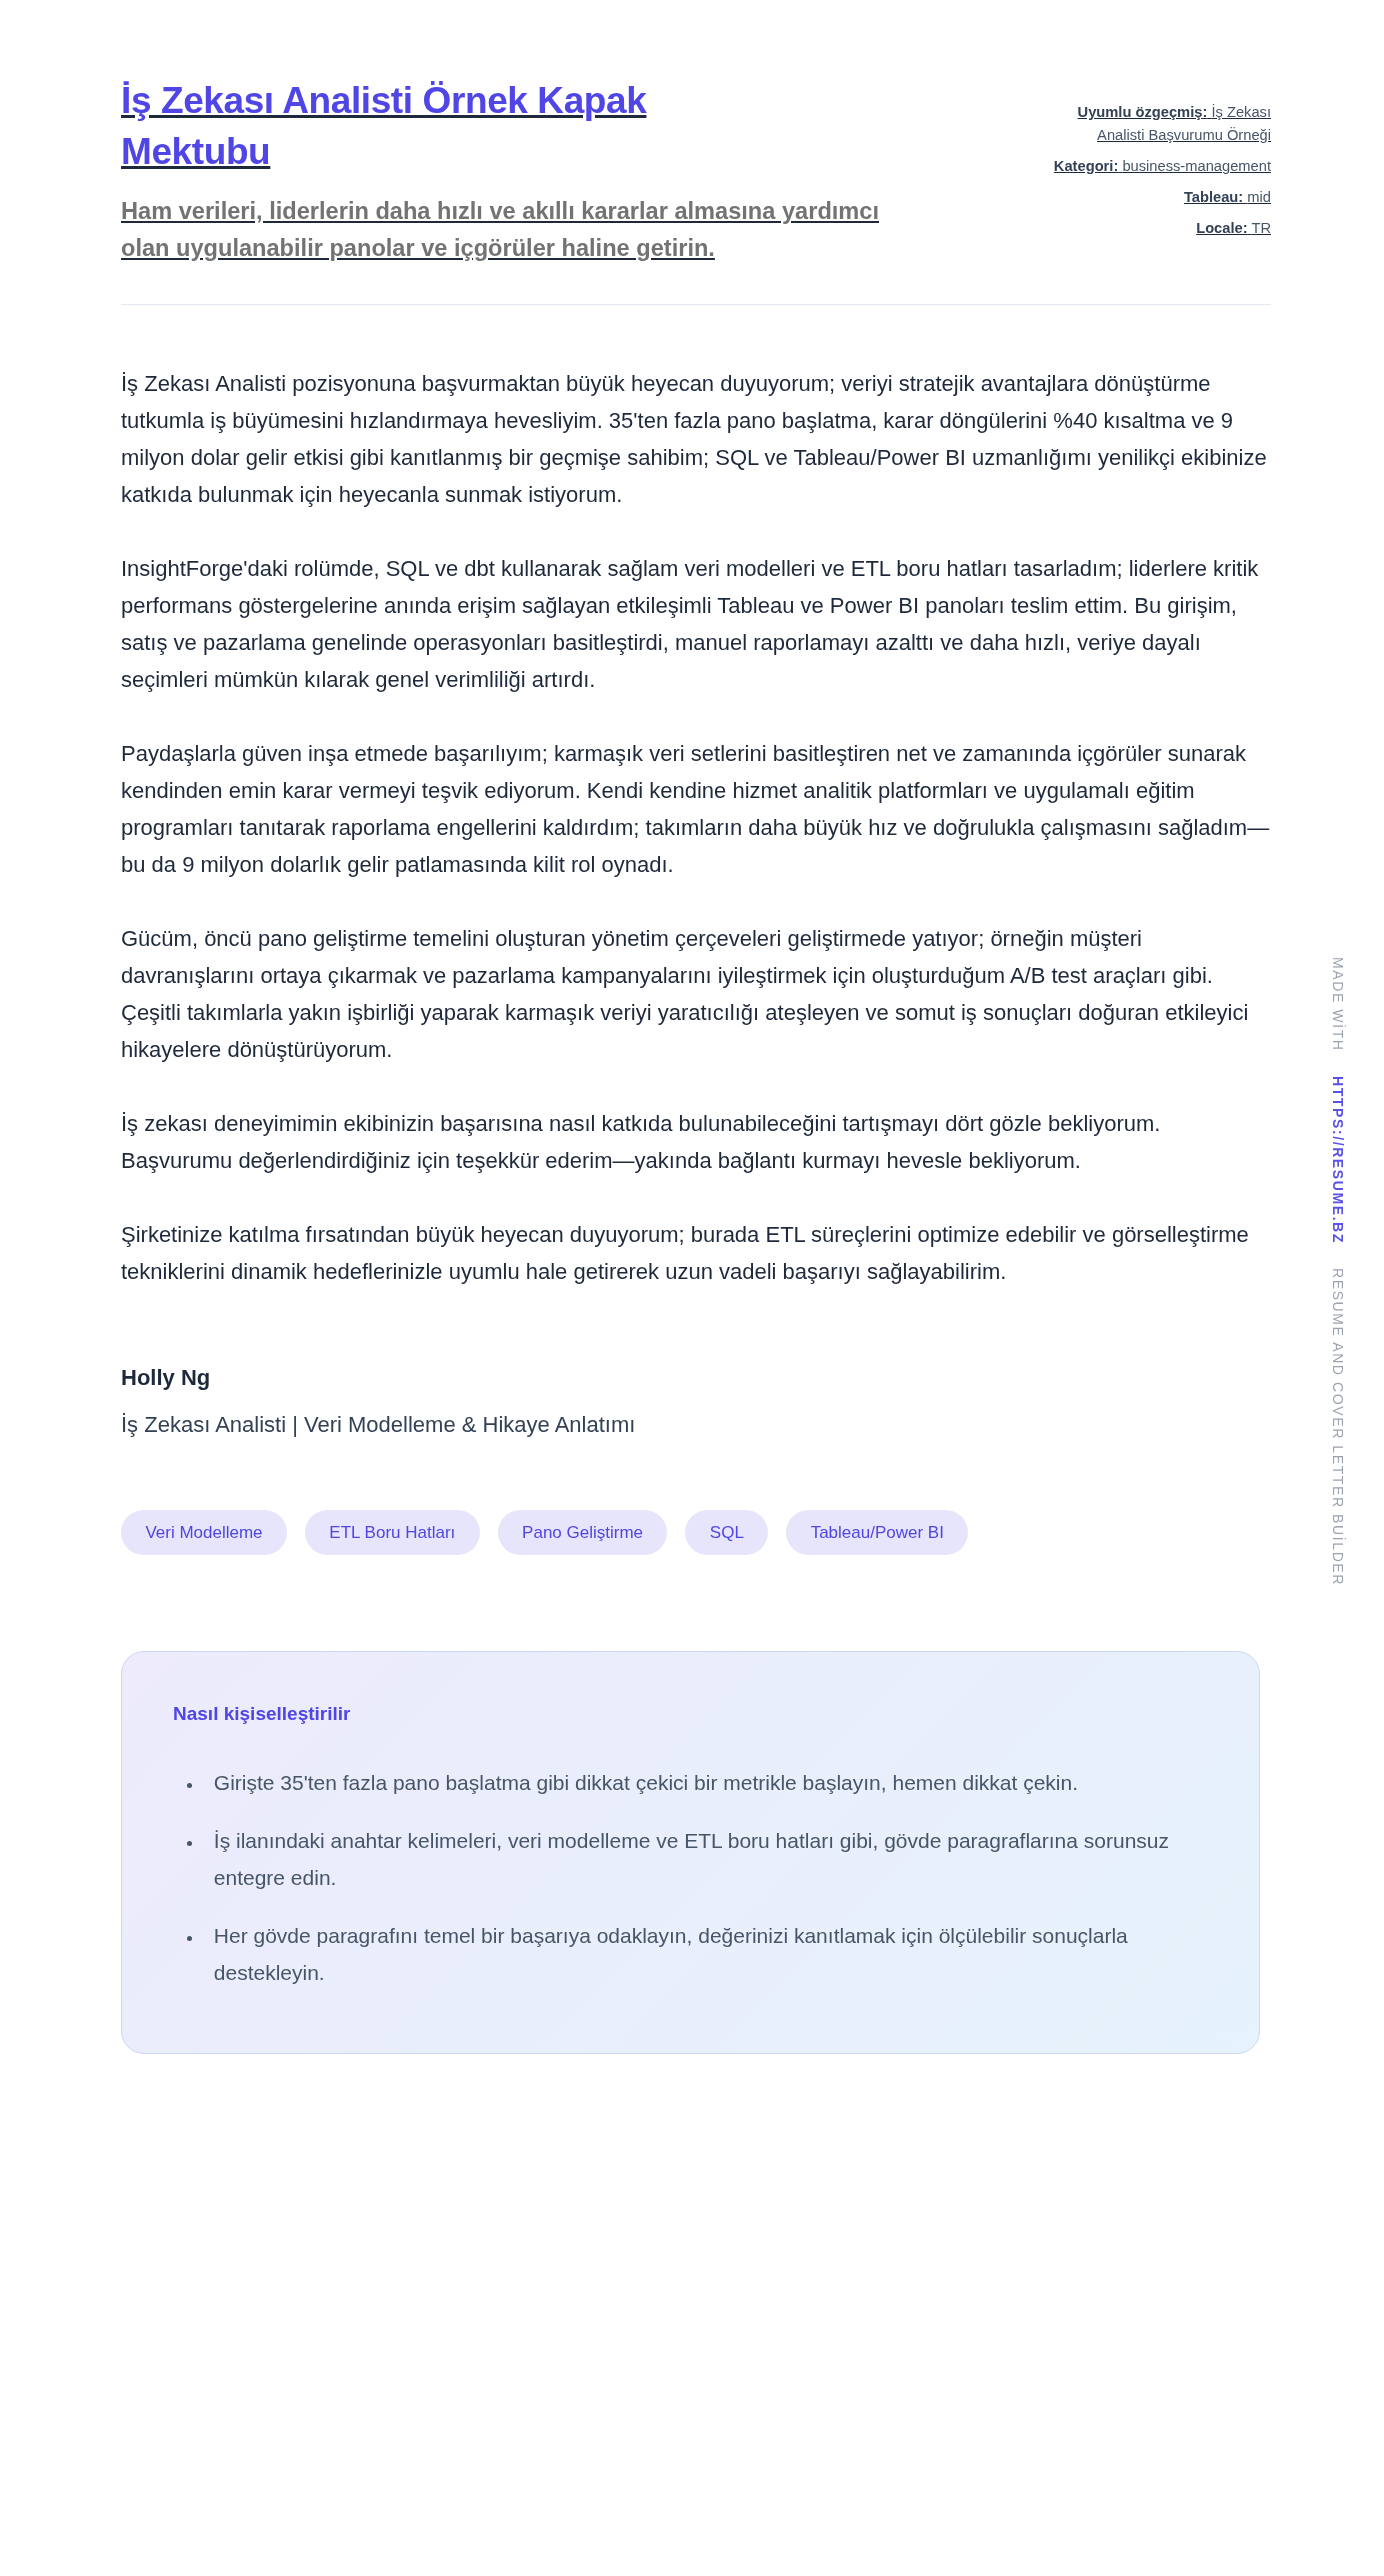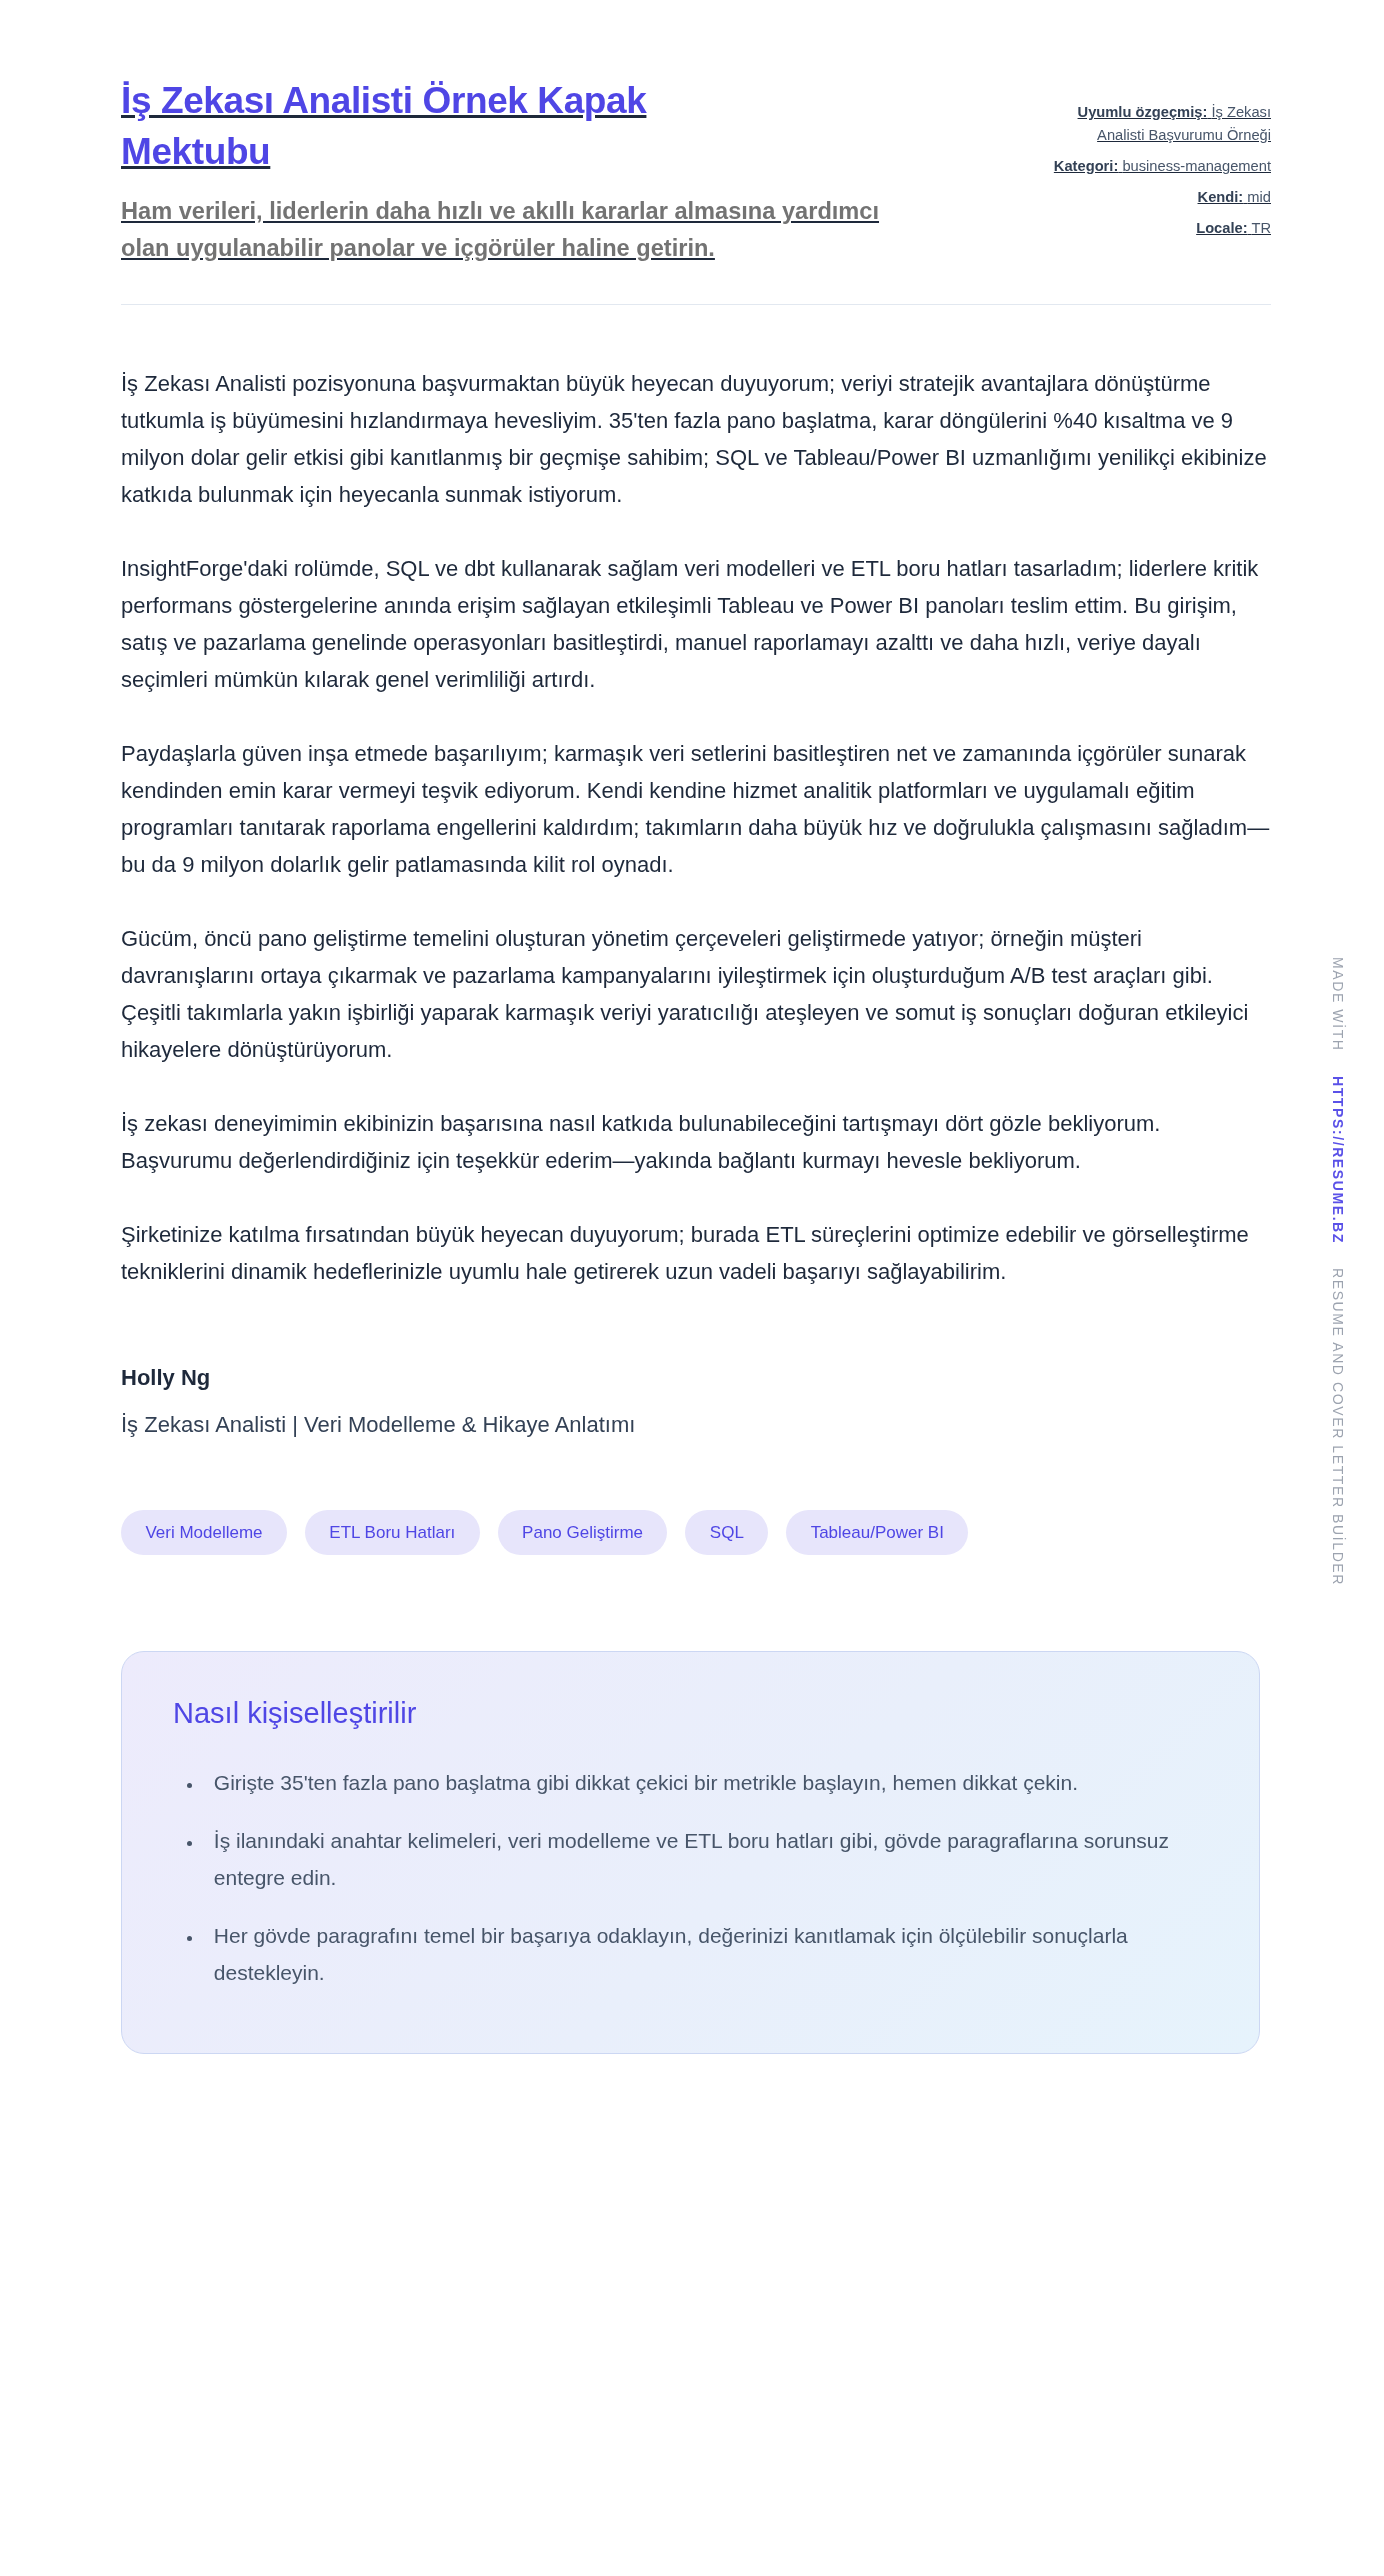--- a/index.html
+++ b/index.html
@@ -43,21 +43,21 @@
     border-radius:23px; white-space:nowrap;
   }
 
   
   .tips-card {
     margin-top:96px; max-width:1139px;
     background:linear-gradient(135deg,#edebfc 0%,#e9effb 55%,#e6f3fc 100%);
     border:0.8px solid #ccd7f3; border-radius:23px;
     padding:47px 51px 41px 51px;
   }
-  .tips-heading { font-size:29px; line-height:29px; font-weight:400; color:#4f46e5; }
+  .tips-heading { font-size:19px; line-height:29px; font-weight:700; color:#4f46e5; }
   .tips-list { margin-top:36px; list-style:disc; padding-left:31px; }
   .tips-list li {
     font-size:21px; line-height:37px; color:#475569;
     padding-left:9.8px; margin-bottom:21px; max-width:969px;
   }
   .tips-list li::marker { color:#475569; font-size:18px; }
 
   
   .watermark {
     position:absolute; top:957px; right:39px;
@@ -83,21 +83,21 @@
     <aside class="meta">
       <div class="meta-row">
         <b>Uyumlu özgeçmiş:</b>
         <span>İş Zekası Analisti Başvurumu Örneği</span>
       </div>
       <div class="meta-row">
         <b>Kategori:</b>
         <span>business-management</span>
       </div>
       <div class="meta-row">
-        <b>Kendi:</b>
+        <b>Tableau:</b>
         <span>mid</span>
       </div>
       <div class="meta-row">
         <b>Locale:</b>
         <span>TR</span>
       </div>
     </aside>
   </header>
 
   <hr class="divider">

